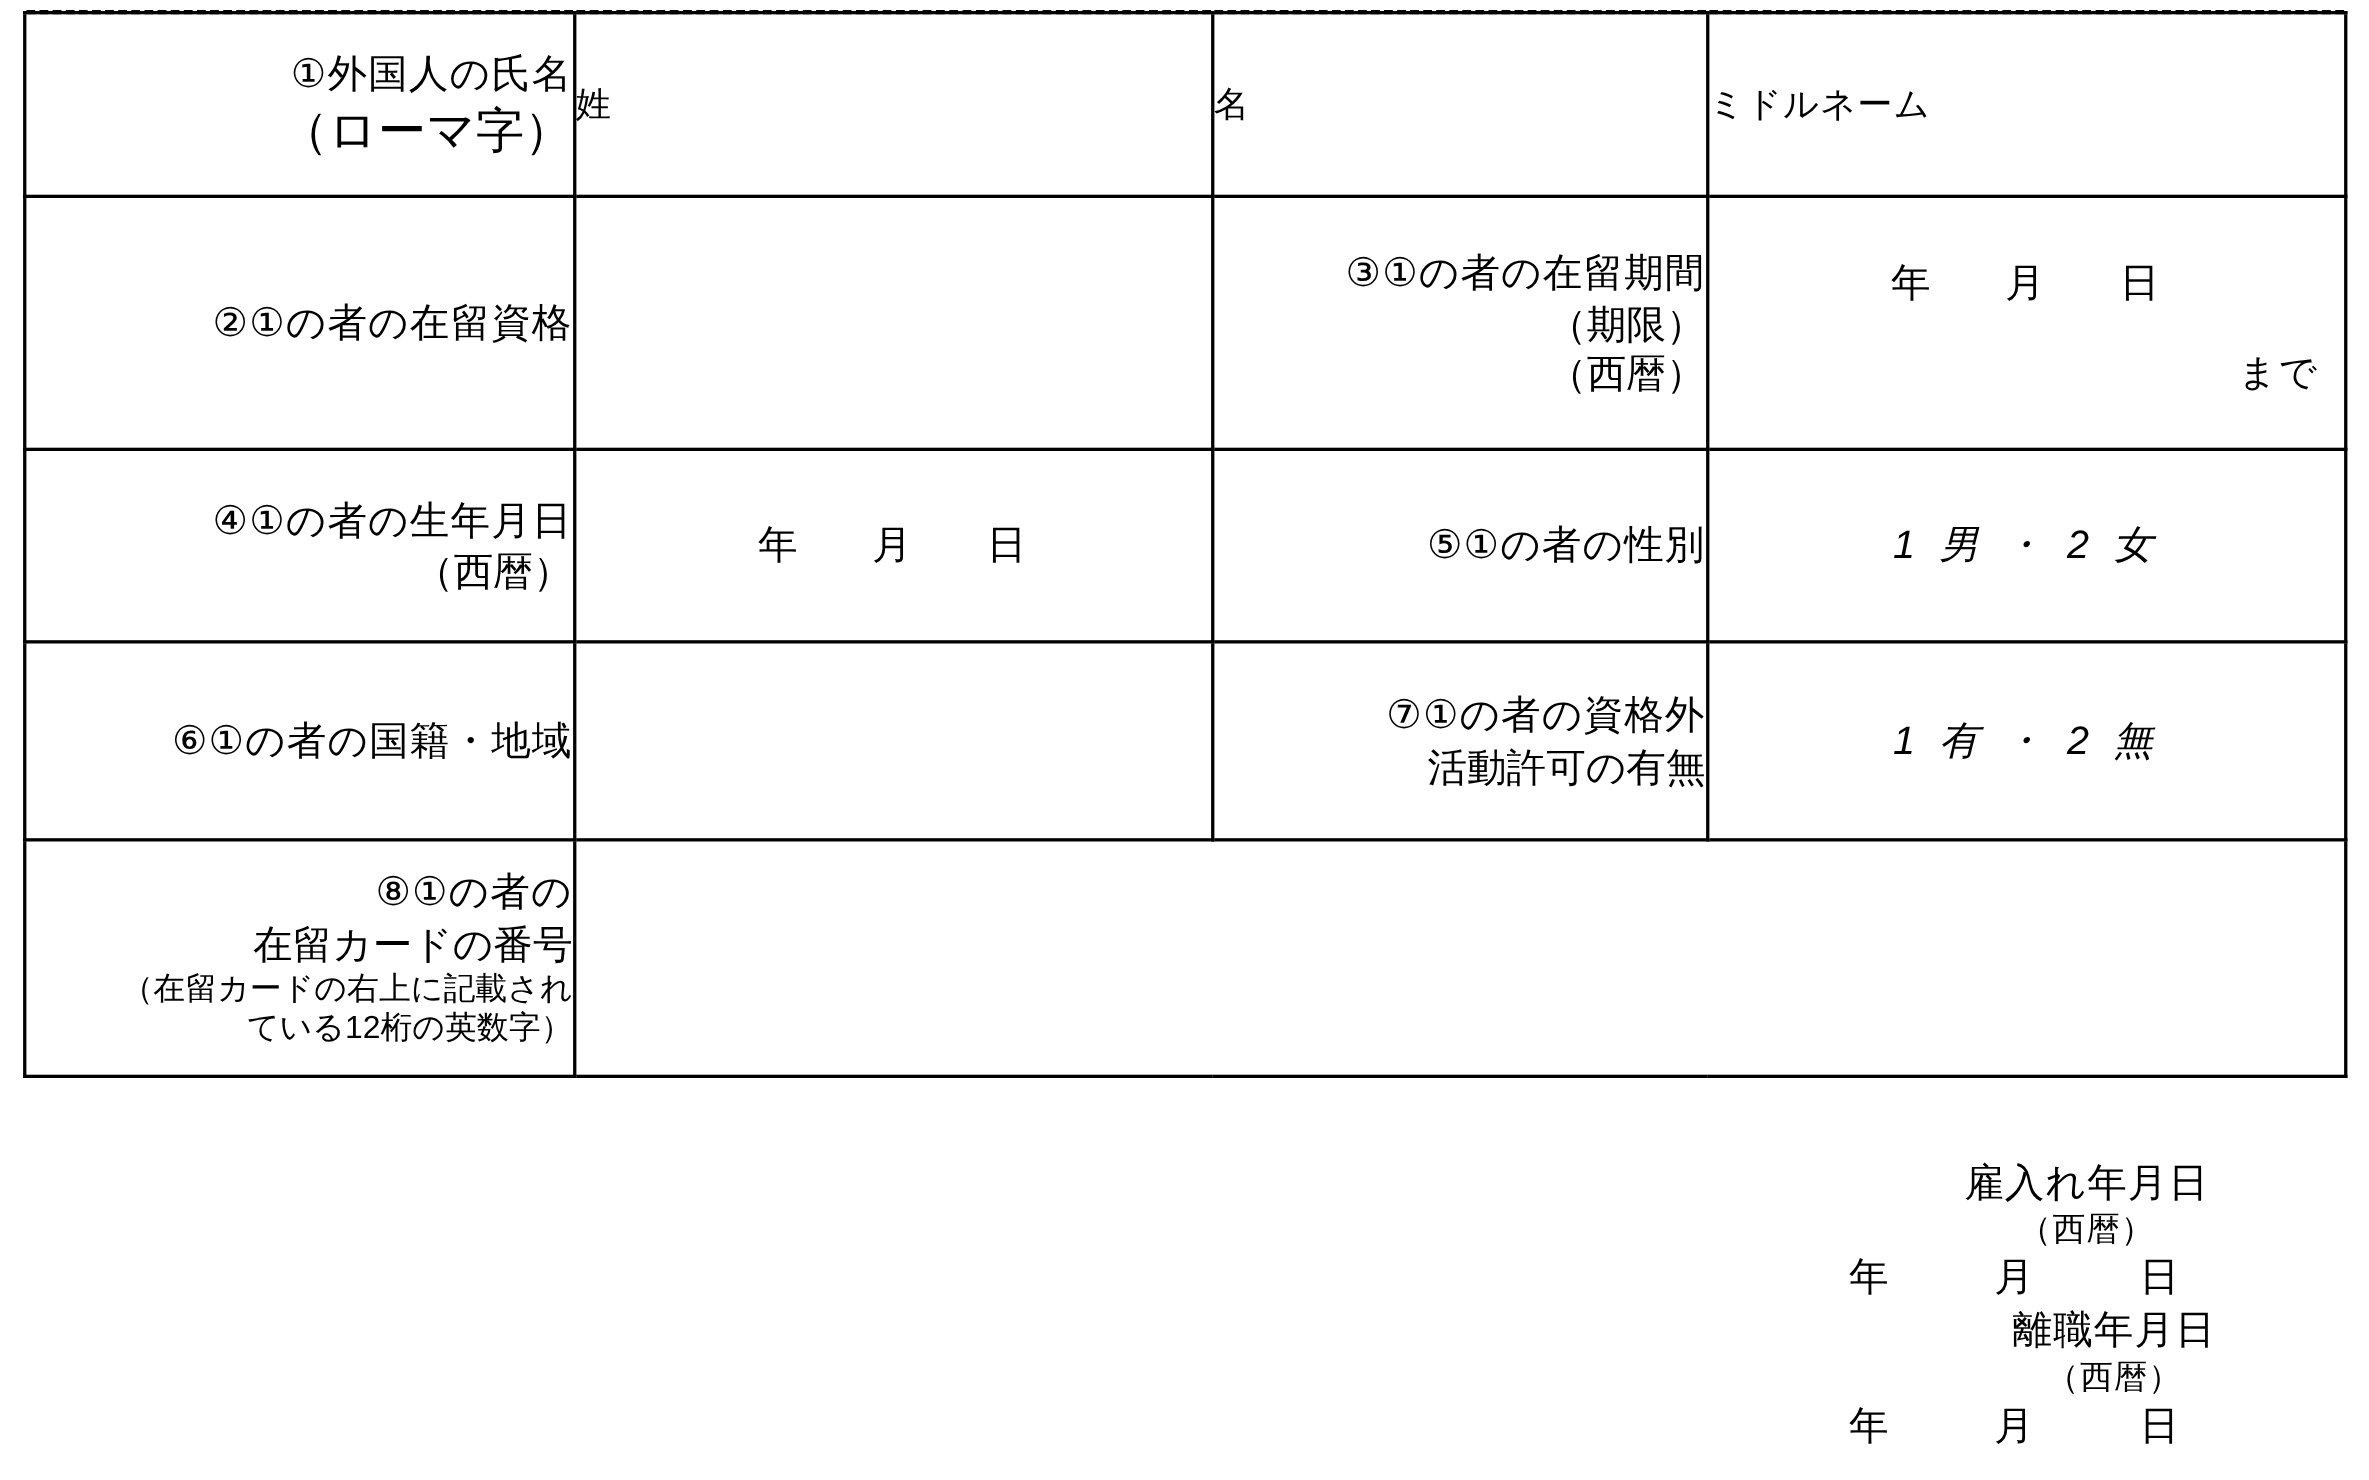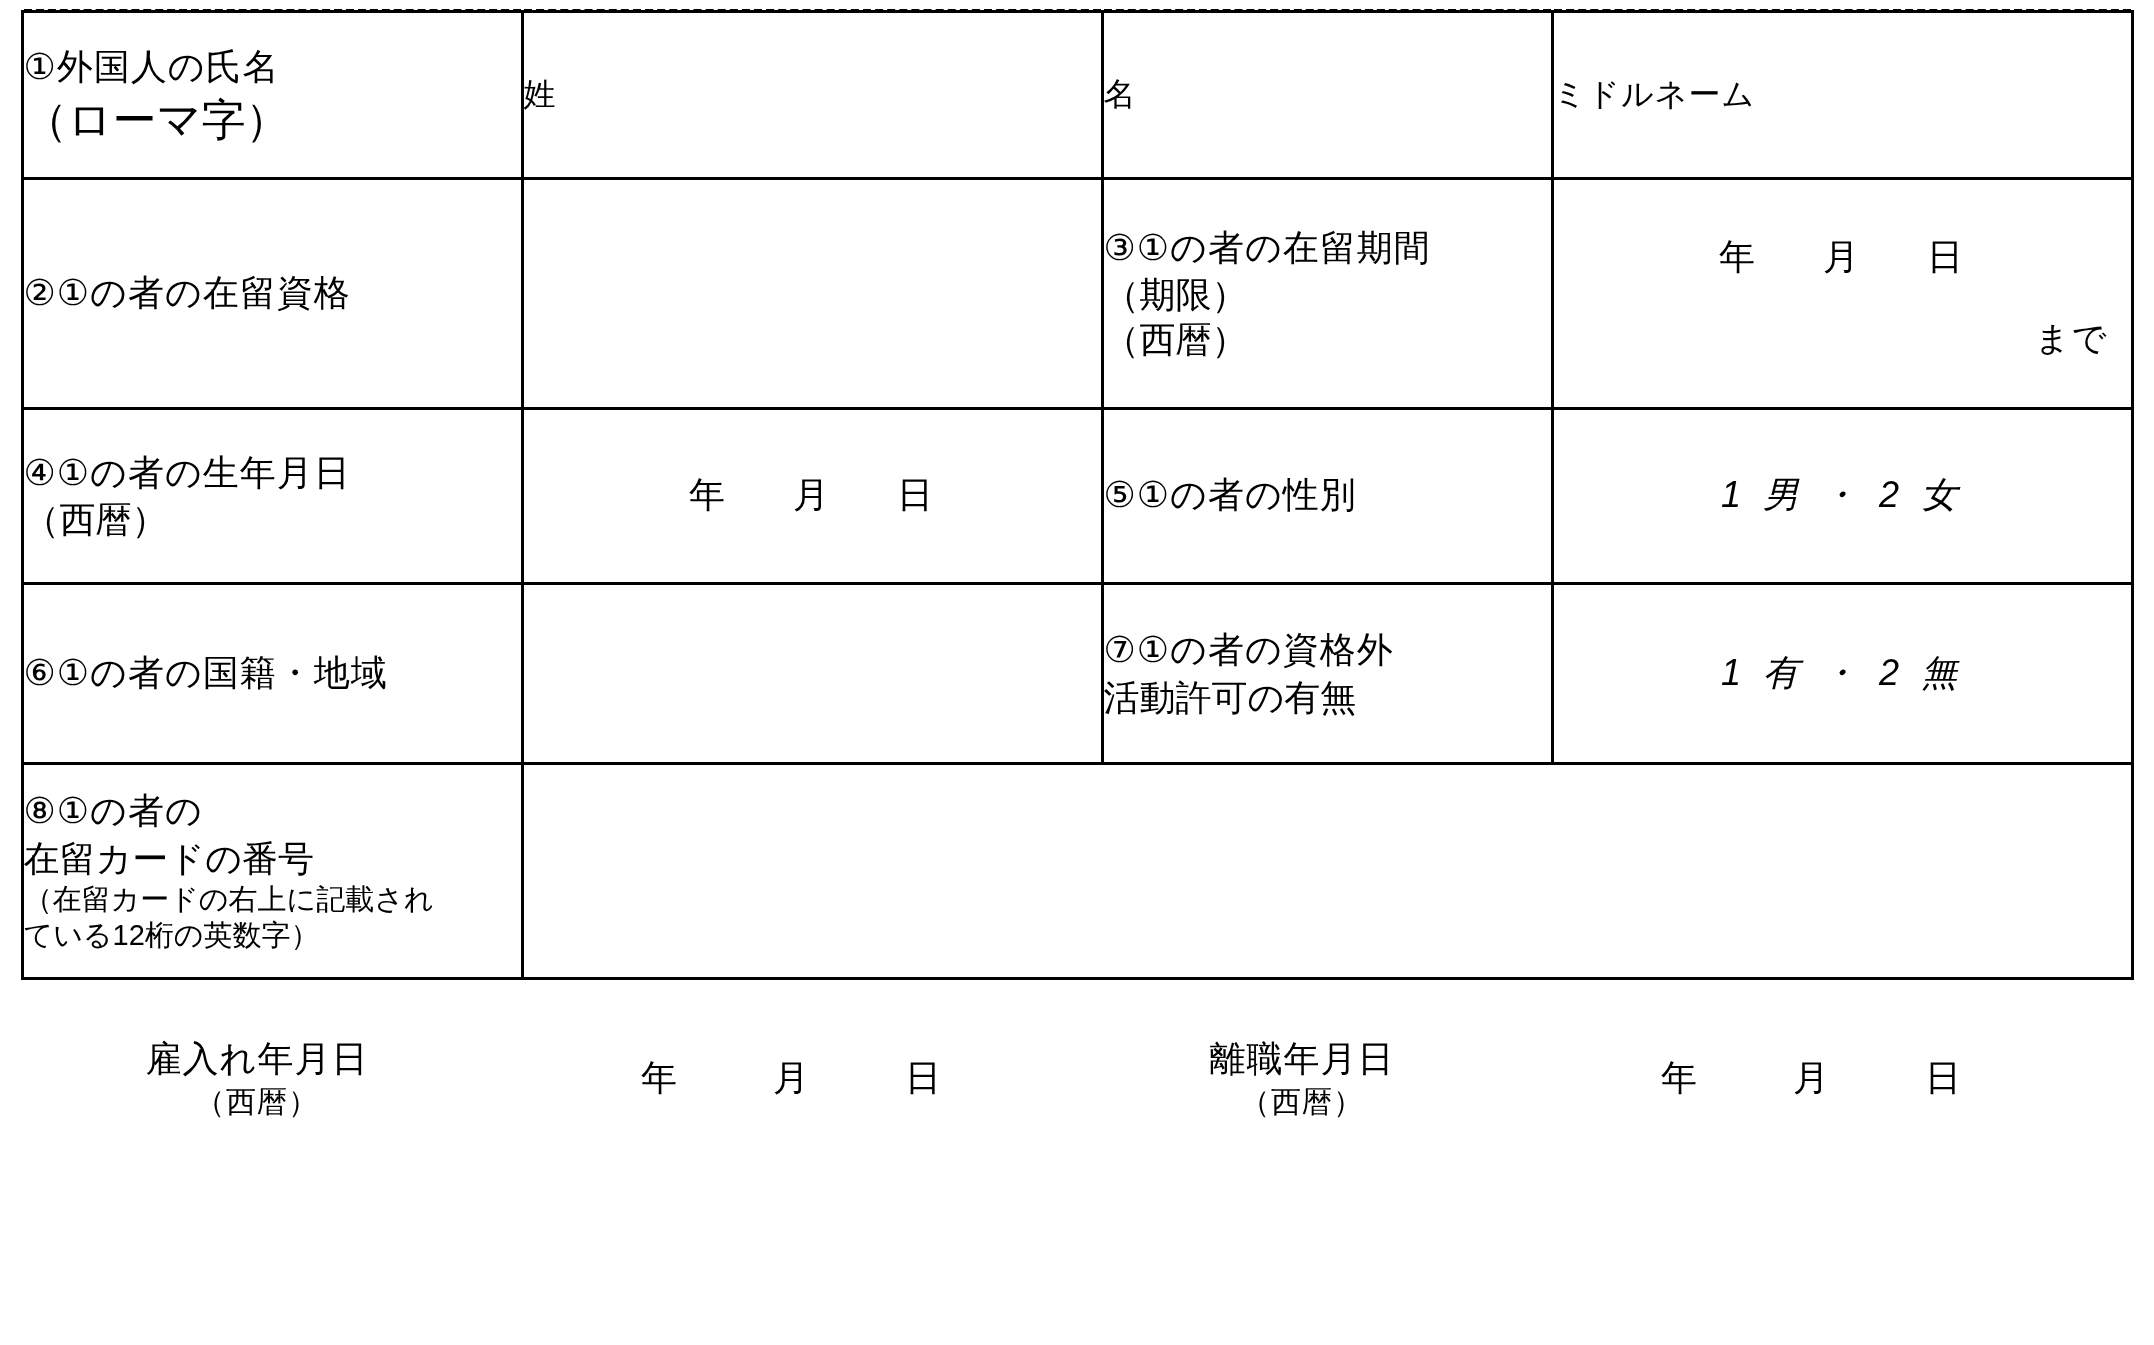--- a/index.html
+++ b/index.html
@@ -29,21 +29,21 @@
     margin: 0 auto;
   }
   table.form td {
     border: 3px solid #000000;
     padding: 0;
     vertical-align: middle;
     position: relative;
   }
 
   .cell-label {
-    text-align: left;
+    text-align: right;
     font-size: 36px;
     line-height: 1.35;
     letter-spacing: 1px;
     padding: 6px 4px;
   }
   .cell-label .sub {
     display: block;
     font-size: 29px;
     line-height: 1.25;
     letter-spacing: 0px;
@@ -125,25 +125,26 @@
     flex: 1 1 0;
     border-right: 3px solid #000000;
     height: 100%;
   }
   .card-boxes div:last-child {
     border-right: none;
   }
 
   .footer-row {
     width: 2110px;
-    margin: 56px auto 0 auto;
+    margin: 72px auto 0 auto;
     display: flex;
-    align-items: center;
+    align-items: flex-end;
     font-size: 36px;
     letter-spacing: 1px;
+    flex-direction: column;
   }
   .footer-label {
     text-align: center;
     line-height: 1.3;
   }
   .footer-label .sub {
     display: block;
     font-size: 30px;
   }
   .footer-ymd {

